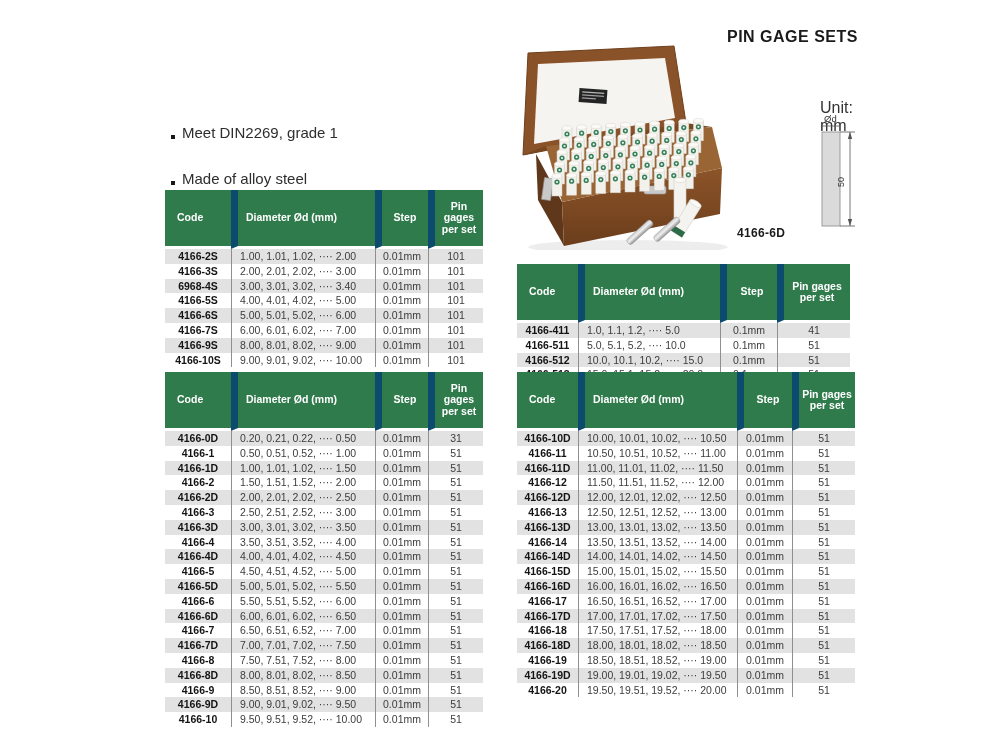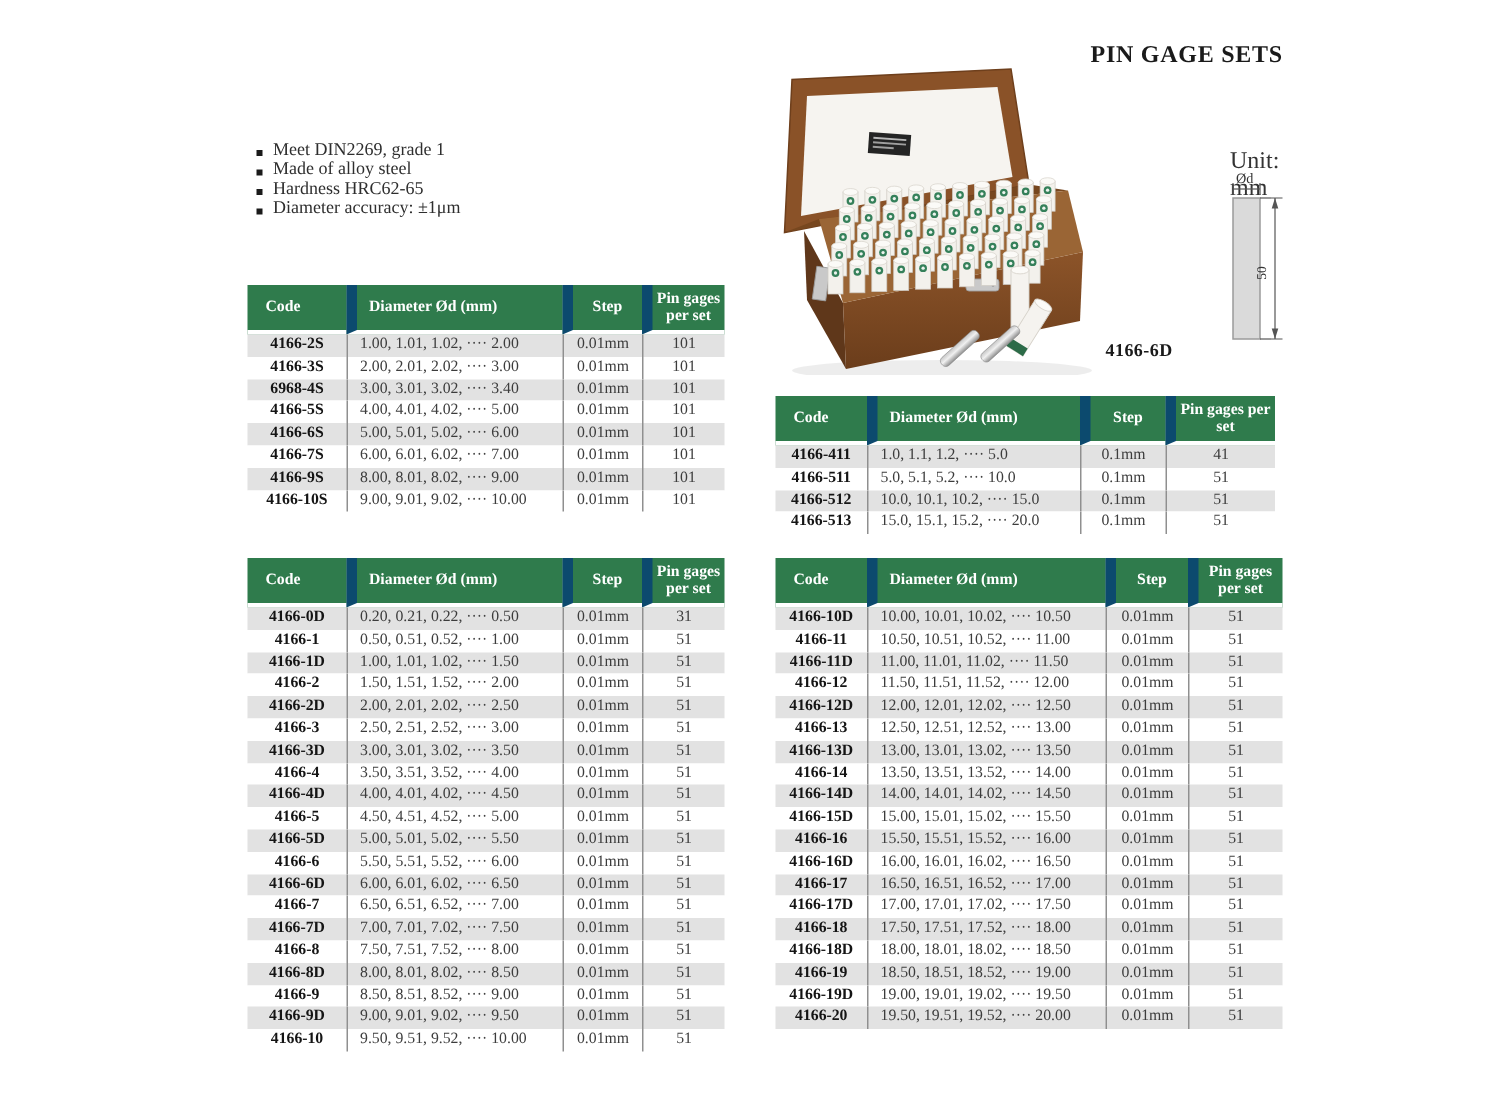--- a/index.html
+++ b/index.html
@@ -2,35 +2,35 @@
 <html style="--green: #2f7b4c; --zebra: #e2e2e2;"><head>
 <meta charset="utf-8">
 <style>
   :root{
     --green:#2f7b4c;
     --zebra:#e2e2e2;
   }
   html,body{margin:0;padding:0;background:#fff;}
   .page{
     position:relative;width:861px;height:736px;background:#fff;overflow:hidden;
-    font-family:Liberation Serif, serif;
+    font-family:Liberation Sans, sans-serif;
   }
   .title{
     position:absolute;left:727px;top:28px;
     font-size:16px;font-weight:bold;color:#1a1a1a;letter-spacing:.5px;
   }
   .features{position:absolute;left:171px;top:93px;}
-  .feat{display:flex;align-items:center;font-size:12px;color:#2e2e2e;line-height:13px;}
+  .feat{display:flex;align-items:flex-end;font-size:15px;color:#2e2e2e;line-height:13px;margin-top:33px;}
   .sq{width:4px;height:4px;background:#1a1a1a;margin:4px 7px 0 0;flex:0 0 auto;}
   
   .tblwrap{position:absolute;}
   table{border-collapse:separate;border-spacing:0;table-layout:fixed;}
   th{
     background:var(--green);color:#fff;font-size:10.5px;font-weight:bold;
-    height:28px;vertical-align:middle;padding:1px;line-height:11.5px;
+    height:28px;vertical-align:middle;padding:14px;line-height:11.5px;
   }
   th+th{border-left:7px solid #0c4a6e;}
   thead th{border-bottom:3px solid #fff;}
   th.c0{text-align:left;padding-left:12px;}
   th.c1{text-align:left;padding-left:8px;}
   th.c2,th.c3{text-align:center;padding:0 2px;}
   td{
     font-size:10.5px;color:#3c3c3c;line-height:14.8px;height:14.8px;
     padding:0;white-space:nowrap;overflow:hidden;background:#fff;
   }
@@ -677,26 +677,20 @@
             <td class="c2">0.01mm</td>
             <td class="c3">51</td>
           </tr>
           <tr>
             <td class="c0">4166-15D</td>
             <td class="c1">15.00, 15.01, 15.02, ···· 15.50</td>
             <td class="c2">0.01mm</td>
             <td class="c3">51</td>
           </tr>
           <tr>
-            <td class="c0">4166-16</td>
-            <td class="c1">15.50, 15.51, 15.52, ···· 16.00</td>
-            <td class="c2">0.01mm</td>
-            <td class="c3">51</td>
-          </tr>
-          <tr>
             <td class="c0">4166-16D</td>
             <td class="c1">16.00, 16.01, 16.02, ···· 16.50</td>
             <td class="c2">0.01mm</td>
             <td class="c3">51</td>
           </tr>
           <tr>
             <td class="c0">4166-17</td>
             <td class="c1">16.50, 16.51, 16.52, ···· 17.00</td>
             <td class="c2">0.01mm</td>
             <td class="c3">51</td>

